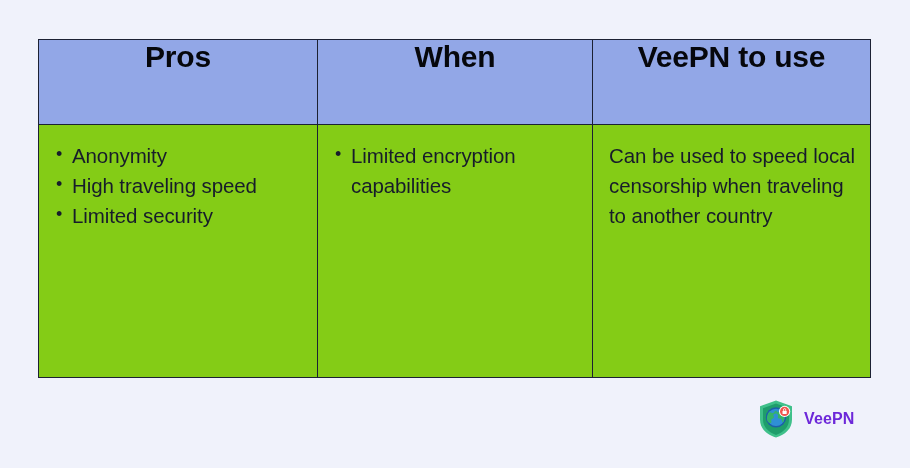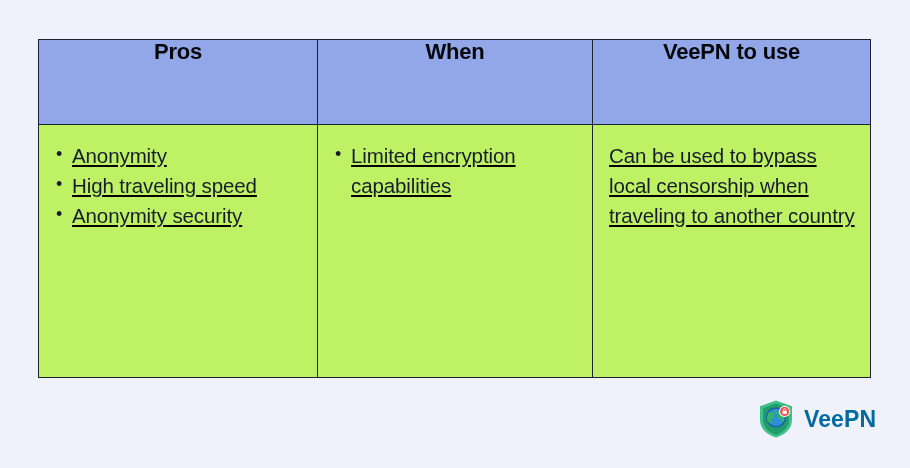--- a/index.html
+++ b/index.html
@@ -38,31 +38,30 @@
 
   thead th {
     background: #92a7e7;
     height: 84px;
     text-align: center;
     vertical-align: middle;
   }
 
   .header-label {
     display: block;
-    font-size: 22px;
+    font-size: 30px;
     font-weight: bold;
     color: #06070c;
     letter-spacing: -0.2px;
     line-height: 1.1;
   }
 
   tbody td {
-    background: #bef264;
+    background: #84cc16;
     height: 252px;
-    text-decoration: underline;
   }
 
   .cell-inner {
     padding: 16px 14px 0 14px;
   }
   .cell-inner.when {
     padding-left: 16px;
     padding-right: 12px;
   }
 
@@ -103,23 +102,23 @@
     display: flex;
     align-items: center;
     gap: 9px;
   }
   #brand-logo .mark {
     width: 38px;
     height: 40px;
     display: block;
   }
   #brand-logo .wordmark {
-    font-size: 23px;
+    font-size: 16px;
     font-weight: bold;
-    color: #0369a1;
+    color: #6d28d9;
     letter-spacing: 0.1px;
   }
 </style>
 </head>
 <body>
 
 <table id="comparison-table">
   <colgroup>
     <col class="col-pros">
     <col class="col-cons">
@@ -138,34 +137,34 @@
       </th>
     </tr>
   </thead>
   <tbody>
     <tr>
       <td>
         <div class="cell-inner">
           <ul class="bullets">
             <li>Anonymity</li>
             <li>High traveling speed</li>
-            <li>Anonymity security</li>
+            <li>Limited security</li>
           </ul>
         </div>
       </td>
       <td>
         <div class="cell-inner">
           <ul class="bullets">
             <li>Limited encryption capabilities</li>
           </ul>
         </div>
       </td>
       <td>
         <div class="cell-inner when">
-          <p class="plain-text">Can be used to bypass local censorship when traveling to another country</p>
+          <p class="plain-text">Can be used to speed local censorship when traveling to another country</p>
         </div>
       </td>
     </tr>
   </tbody>
 </table>
 
 <div id="brand-logo">
   <span class="mark">
     <svg viewBox="0 0 38 40" width="38" height="40" xmlns="http://www.w3.org/2000/svg">
       <path d="M19 1.6 L35 7.2 V20.5 C35 29.6 28.4 35.6 19 38.6 C9.6 35.6 3 29.6 3 20.5 V7.2 Z" fill="#3fc08a"></path>

